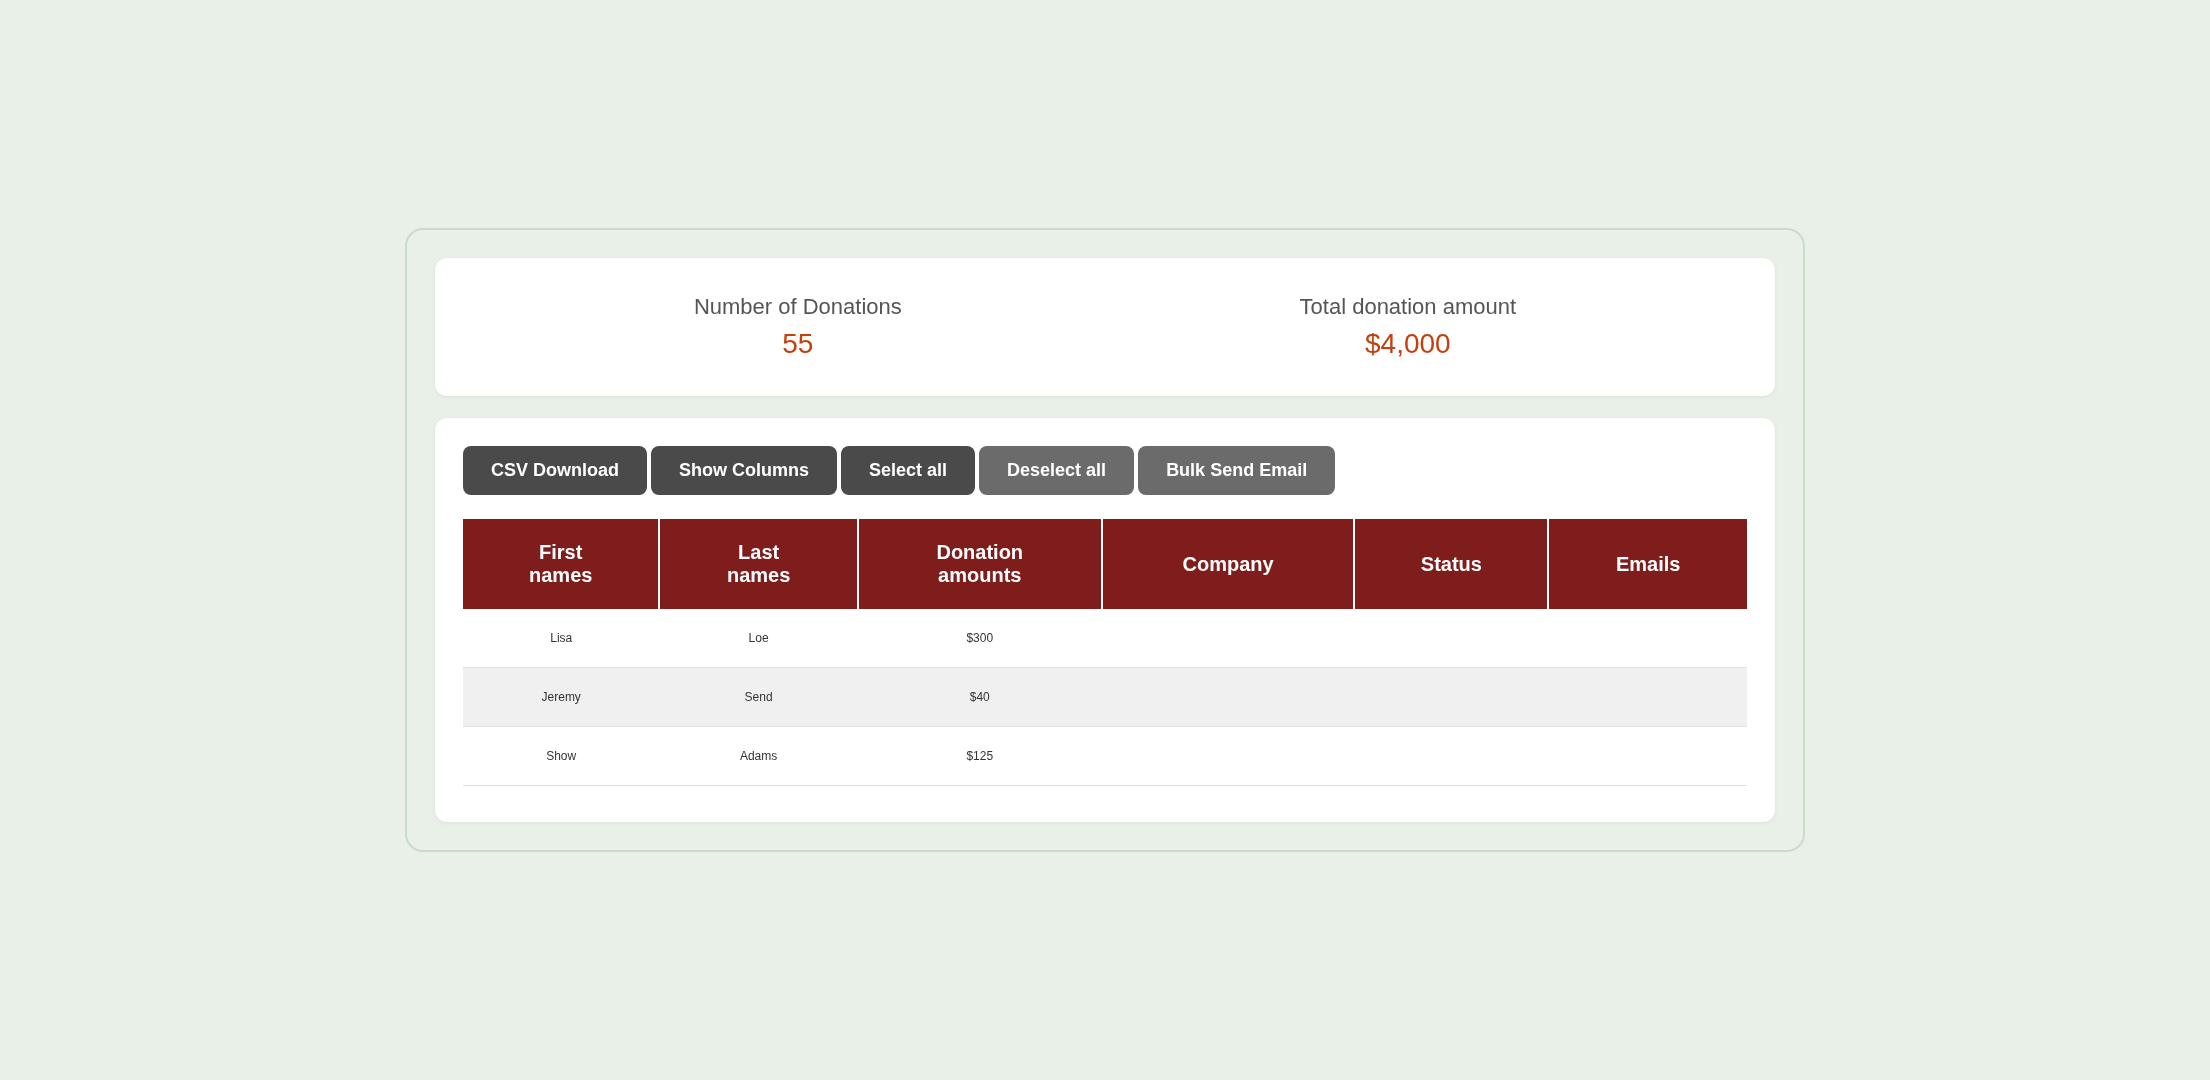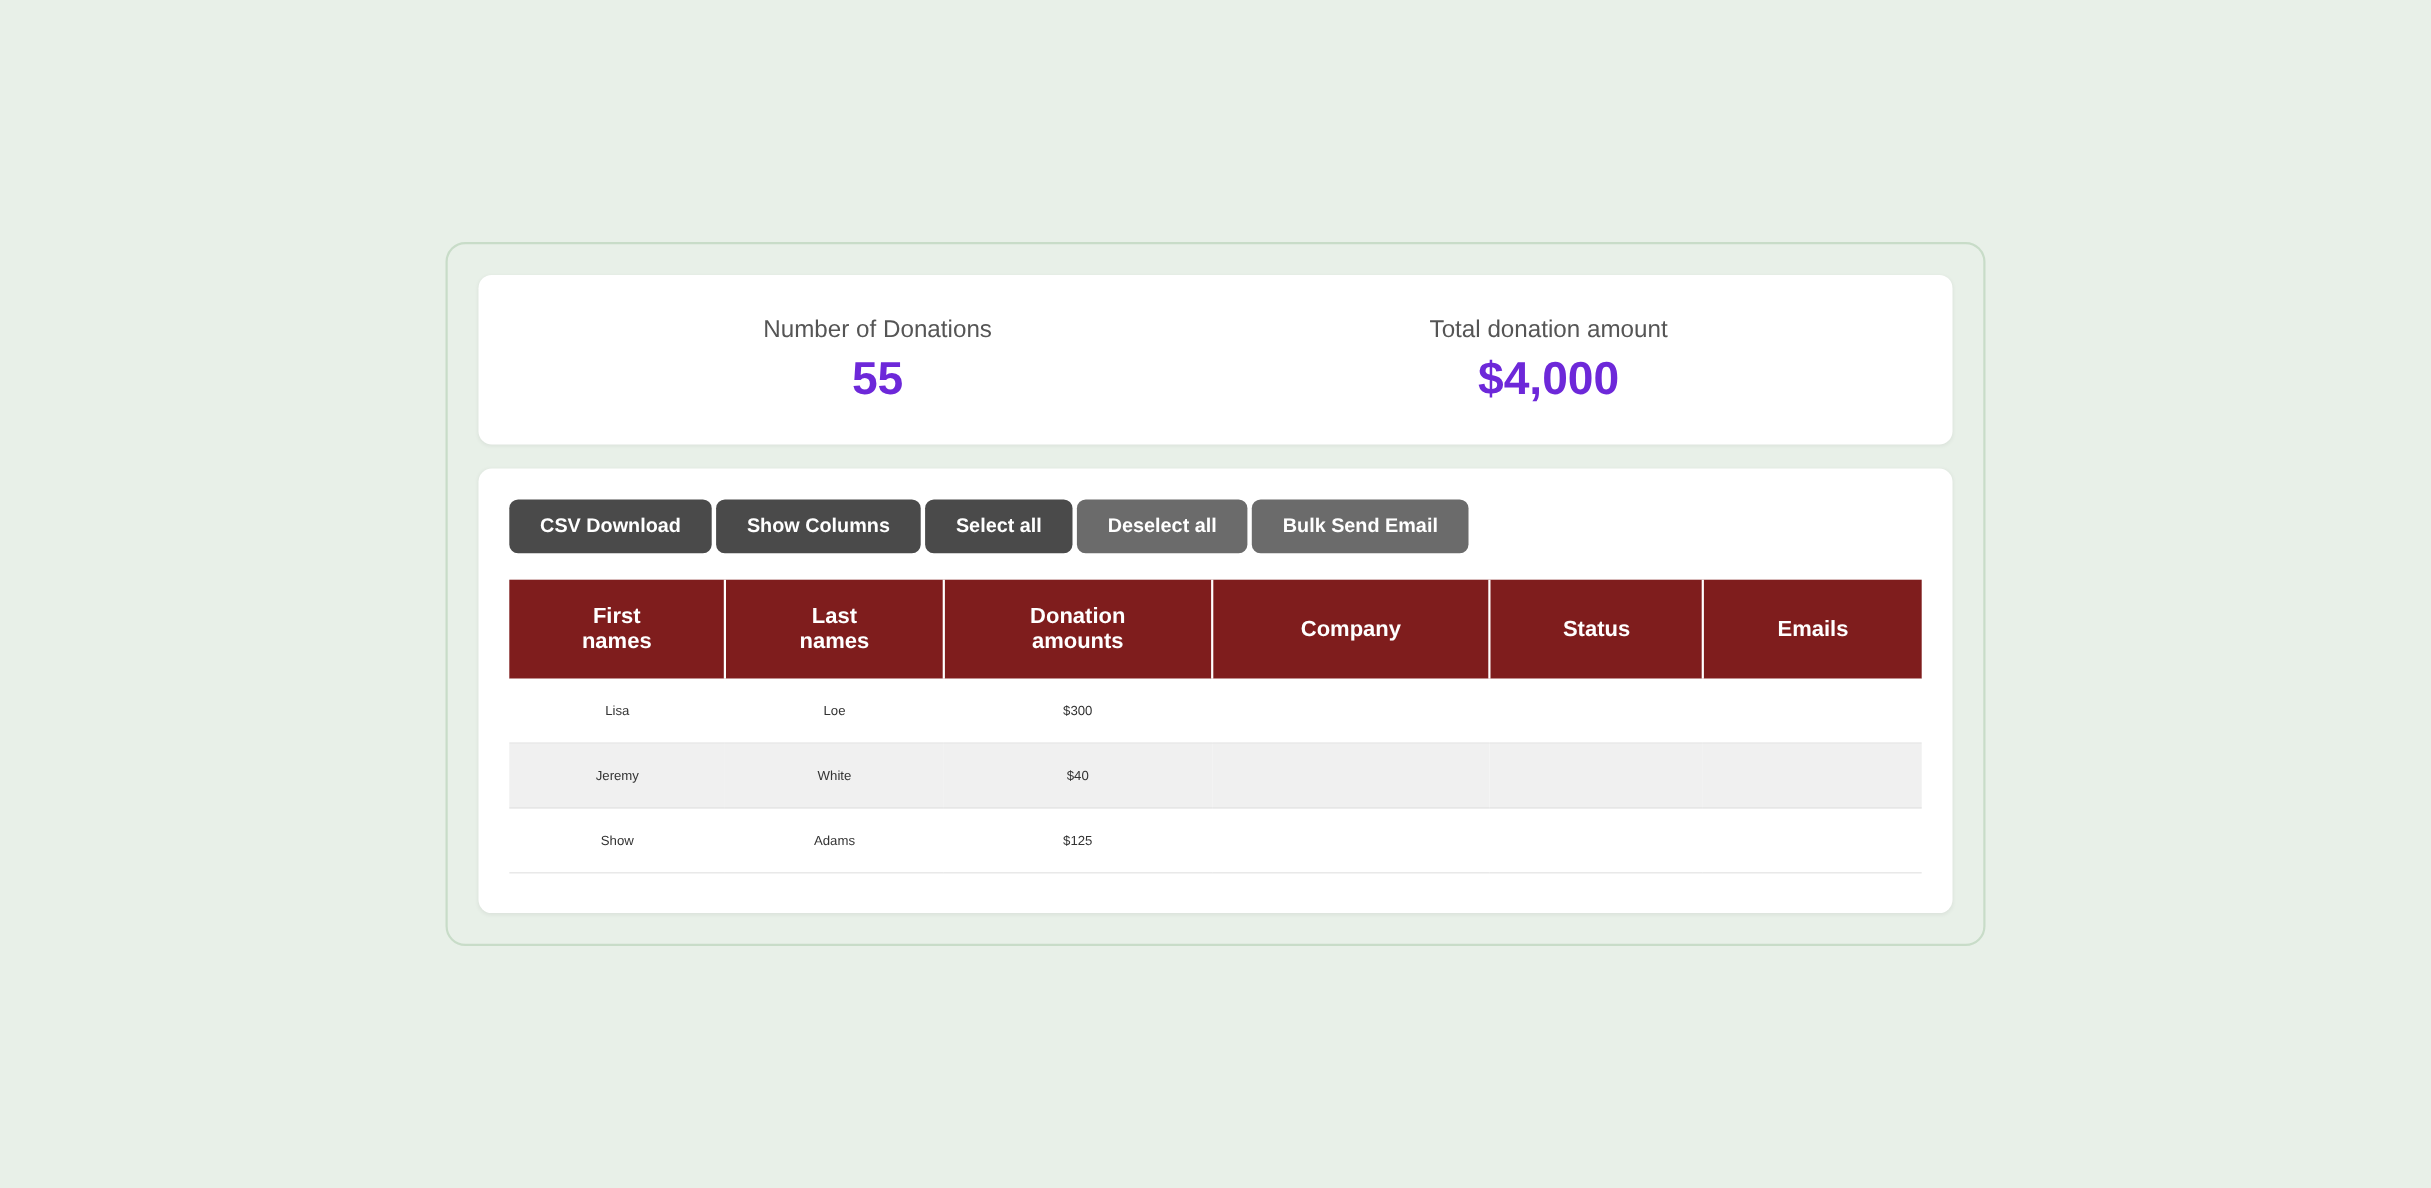--- a/index.html
+++ b/index.html
@@ -42,23 +42,23 @@
     }
 
     .stat-label {
       font-size: 22px;
       color: #555;
       margin-bottom: 8px;
       font-weight: 400;
     }
 
     .stat-value {
-      font-size: 42px;
-      font-weight: 700;
-      color: #6d28d9;
+      font-size: 28px;
+      font-weight: 400;
+      color: #c2410c;
     }
 
     .table-card {
       background: #ffffff;
       border-radius: 12px;
       padding: 28px 28px 36px 28px;
       box-shadow: 0 1px 4px rgba(0,0,0,0.06);
     }
 
     .toolbar {
@@ -168,21 +168,21 @@
       <tr>
             <td>Lisa</td>
             <td>Loe</td>
             <td>$300</td>
             <td></td>
             <td></td>
             <td></td>
           </tr>
           <tr>
             <td>Jeremy</td>
-            <td>White</td>
+            <td>Send</td>
             <td>$40</td>
             <td></td>
             <td></td>
             <td></td>
           </tr>
           <tr>
             <td>Show</td>
             <td>Adams</td>
             <td>$125</td>
             <td></td>

